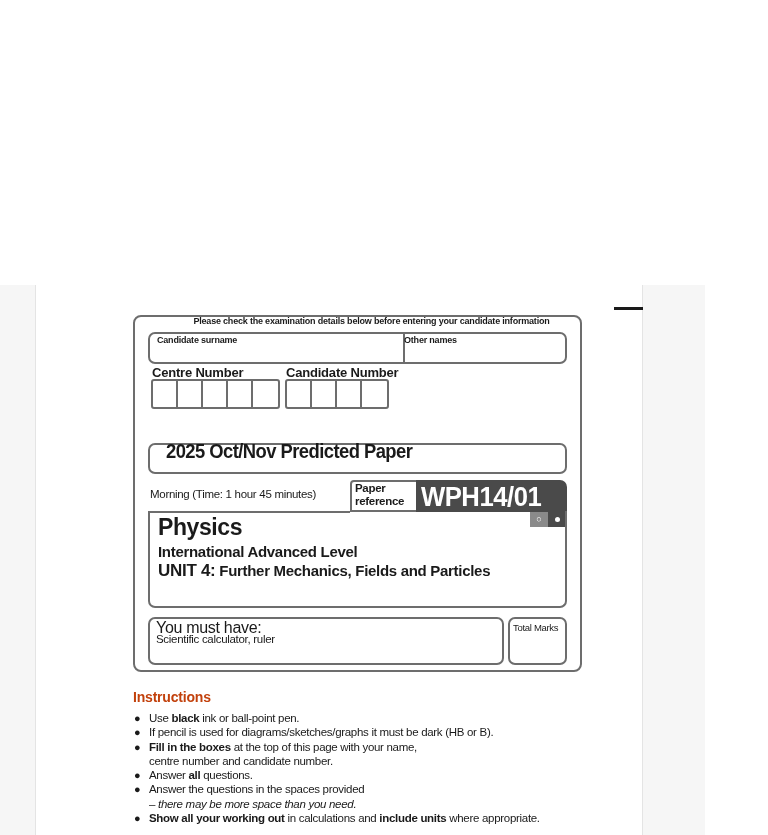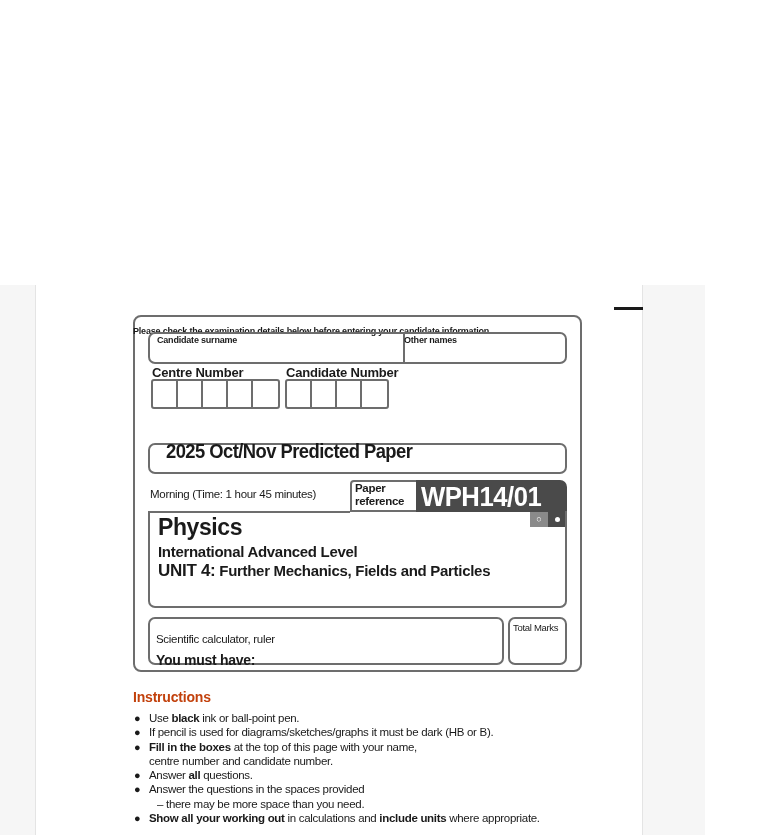--- a/index.html
+++ b/index.html
@@ -4,21 +4,21 @@
   <style>
     * { box-sizing: border-box; margin: 0; padding: 0; }
     html, body { width: 768px; height: 835px; overflow: hidden; background: #ffffff; }
     body { position: relative; font-family: "Liberation Sans", sans-serif; color: #1a1a1a; }
 
     .viewer { position: absolute; left: 0; top: 285px; width: 705px; height: 550px; background: #f6f6f6; }
     .page { position: absolute; left: 35px; top: 285px; width: 608px; height: 550px; background: #ffffff; border-left: 1px solid #e4e4e4; border-right: 1px solid #e4e4e4; }
     .page-dash { position: absolute; left: 614px; top: 307px; width: 29px; height: 3px; background: #1a1a1a; }
 
     .outer-frame { position: absolute; left: 133px; top: 315px; width: 449px; height: 357px; border: 2px solid #6d6d6d; border-radius: 8px; }
-    .check-note { position: absolute; left: 133px; top: 326px; width: 477px; text-align: left; font-size: 9px; font-weight: bold; letter-spacing: -0.2px; }
+    .check-note { position: absolute; left: 133px; top: 316px; width: 477px; text-align: center; font-size: 9px; font-weight: bold; letter-spacing: -0.2px; }
 
     .name-box { position: absolute; left: 148px; top: 332px; width: 419px; height: 32px; border: 2px solid #6d6d6d; border-radius: 7px; }
     .name-divider { position: absolute; left: 403px; top: 332px; width: 2px; height: 32px; background: #6d6d6d; }
     .field-label { position: absolute; font-size: 9px; letter-spacing: -0.2px; font-weight: bold; }
 
     .num-label { position: absolute; font-size: 13px; letter-spacing: -0.2px; font-weight: bold; }
     .digit-row { position: absolute; display: flex; height: 30px; border: 2px solid #6d6d6d; border-radius: 3px; }
     .digit-cell { width: 25px; height: 100%; border-right: 2px solid #6d6d6d; }
     .digit-cell:last-child { border-right: none; }
 
@@ -36,31 +36,31 @@
 
     .subject-box { position: absolute; left: 148px; top: 511px; width: 419px; height: 97px; border: 2px solid #6d6d6d; border-top: none; border-radius: 0 0 7px 7px; }
     .subject-box-top { position: absolute; left: 148px; top: 511px; width: 202px; height: 2px; background: #6d6d6d; }
     .subject-left-edge { position: absolute; left: 148px; top: 511px; width: 2px; height: 8px; background: #6d6d6d; }
     .subject-title { position: absolute; left: 158px; top: 514px; font-size: 23px; font-weight: bold; letter-spacing: -0.4px; }
     .subject-level { position: absolute; left: 158px; top: 543px; font-size: 15px; font-weight: bold; letter-spacing: -0.3px; text-align: center; }
     .subject-unit { position: absolute; left: 158px; top: 561px; font-size: 15px; font-weight: bold; letter-spacing: -0.3px; }
     .subject-unit .unit-num { font-size: 17px; }
 
     .must-box { position: absolute; left: 148px; top: 617px; width: 356px; height: 48px; border: 2px solid #6d6d6d; border-radius: 7px; }
-    .must-title { position: absolute; left: 156px; top: 652px; font-size: 14px; font-weight: bold; letter-spacing: -0.3px; }
+    .must-title { position: absolute; left: 156px; top: 619px; font-size: 16px; font-weight: normal; letter-spacing: -0.3px; }
     .must-items { position: absolute; left: 156px; top: 633px; font-size: 11.5px; letter-spacing: -0.3px; }
     .marks-box { position: absolute; left: 508px; top: 617px; width: 59px; height: 48px; border: 2px solid #6d6d6d; border-radius: 7px; }
     .marks-label { position: absolute; left: 513px; top: 622px; font-size: 9.5px; letter-spacing: -0.3px; }
 
     .instr-heading { position: absolute; left: 133px; top: 689px; font-size: 14px; font-weight: bold; color: #c2410c; letter-spacing: -0.2px; }
     .instr-list { position: absolute; left: 133px; top: 711px; width: 460px; list-style: none; font-size: 11.5px; line-height: 14.3px; letter-spacing: -0.3px; }
     .instr-list li { position: relative; padding-left: 16px; }
     .instr-list li .bullet { position: absolute; left: 1px; top: 0; font-size: 11px; }
     .instr-list li .cont { display: block; }
-    .instr-list li .italic { display: block; margin-left: 8px; }
+    .instr-list li .italic { font-style: italic; display: block; }
   </style>
 </head>
 <body>
 
 <div class="viewer"></div>
 <div class="page"></div>
 <div class="page-dash"></div>
 
 <div class="outer-frame"></div>
 <div class="check-note">Please check the examination details below before entering your candidate information</div>

